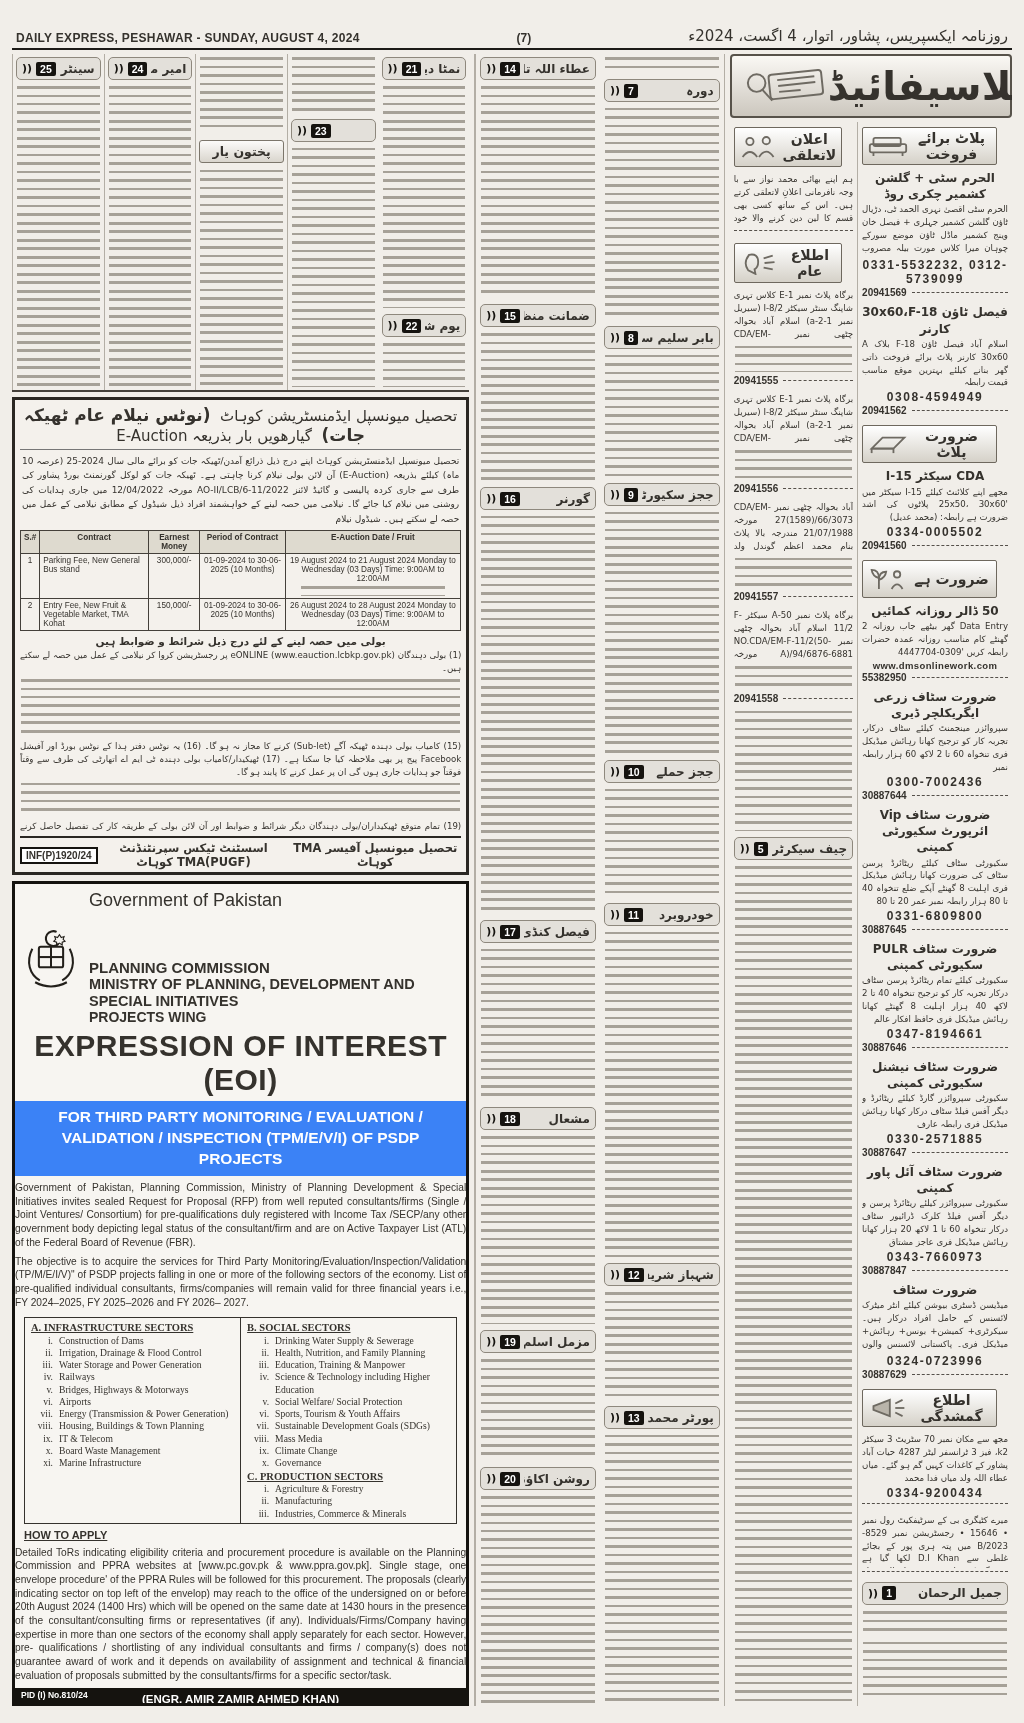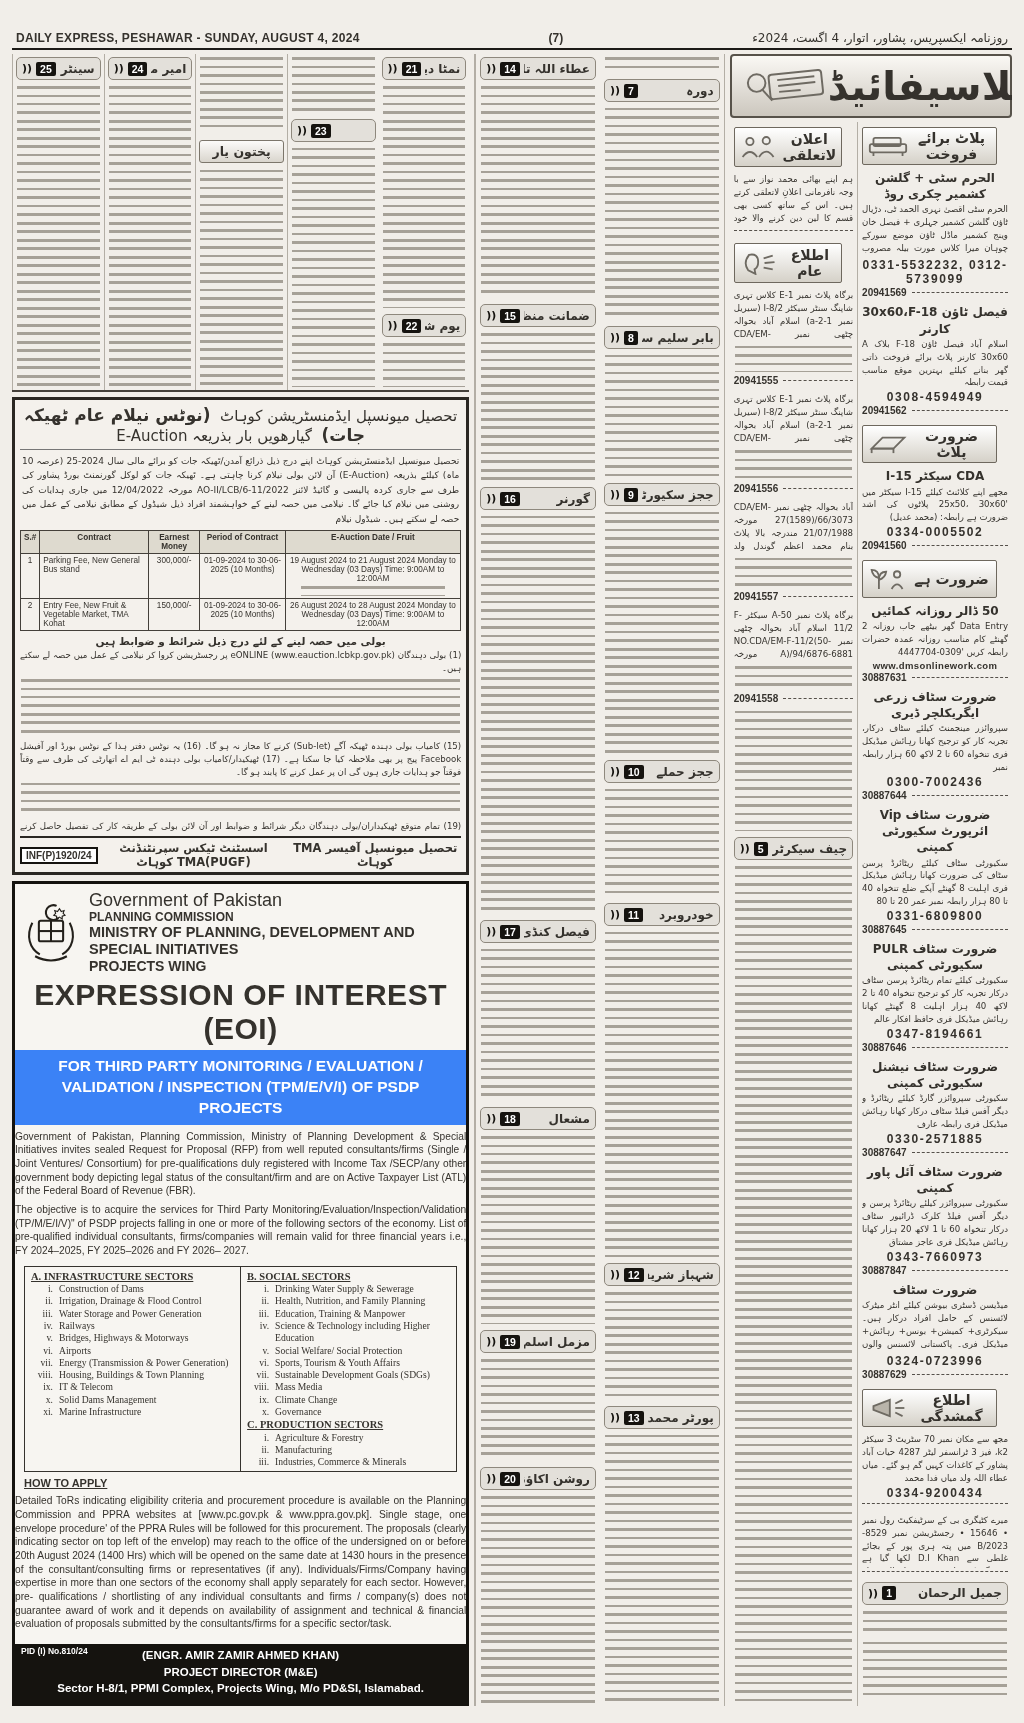--- a/index.html
+++ b/index.html
@@ -5,21 +5,21 @@
   html,body{margin:0;padding:0;background:#d8d4cc;}
   .page{position:relative;width:1024px;height:1723px;background:#f1eee9;color:#35322d;
         font-family:"DejaVu Sans",sans-serif;overflow:hidden;box-sizing:border-box;padding:10px 12px 6px 12px;}
   .urdu{direction:rtl;font-family:"DejaVu Sans",sans-serif;}
 
   
   .masthead{display:flex;align-items:flex-end;justify-content:space-between;border-bottom:2px solid #1c1a17;
             padding:14px 4px 3px 4px;height:40px;box-sizing:border-box;}
   .mh-left{font:bold 12px "Liberation Sans",sans-serif;letter-spacing:.3px;}
   .mh-page{font:bold 12px "Liberation Sans",sans-serif;}
-  .mh-right{font-size:12px;}
+  .mh-right{font-size:15px;}
 
   
   .main{display:flex;gap:5px;height:1652px;margin-top:4px;}
   .band-left{width:460px;display:flex;flex-direction:column;overflow:hidden;}
   .band-mid{width:250px;display:flex;direction:rtl;gap:0;border-right:1px solid #b3aea5;border-left:1px solid #b3aea5;overflow:hidden;}
   .band-classified{width:284px;display:flex;flex-direction:column;overflow:hidden;}
 
   .m-col{flex:1;padding:0 4px;overflow:hidden;display:flex;flex-direction:column;}
   .m-col + .m-col{border-left:1px solid #b3aea5;}
 
@@ -78,21 +78,21 @@
   .auc-foot{display:flex;align-items:center;gap:10px;border-top:2px solid #2a2722;padding-top:3px;margin-top:3px;}
   .auc-badge{border:2px solid #15130f;background:#fff;font:bold 10px "Liberation Sans",sans-serif;padding:1px 4px;}
   .auc-sig{direction:rtl;font-weight:bold;font-size:11.5px;flex:1;text-align:center;}
 
   
   .eoi{border:3px solid #15130f;margin-top:6px;background:#f7f5f1;flex:1;box-sizing:border-box;
        font-family:"Liberation Sans",sans-serif;display:flex;flex-direction:column;overflow:hidden;}
   .eoi-head{display:flex;gap:10px;padding:6px 8px 2px 8px;align-items:center;}
   .eoi-head-lines{line-height:1.15;}
   .eoi-gov{font-size:18px;}
-  .eoi-org1{font-weight:bold;font-size:12px;}
+  .eoi-org1{font-weight:bold;font-size:15px;margin-top:48px;}
   .eoi-org2{font-weight:bold;font-size:14.5px;}
   .eoi-org3{font-weight:bold;font-size:14px;}
   .eoi-title{text-align:center;font-weight:bold;font-size:30px;letter-spacing:.5px;padding:2px 0 4px 0;}
   .eoi-band{background:#3b82f6;color:#fff;text-align:center;font-weight:bold;font-size:15.5px;line-height:1.35;padding:6px 8px;}
   .eoi-body{padding:5px 0;font-size:10.2px;line-height:1.34;text-align:justify;}
   .eoi-sectors{border:1.5px solid #35322d;margin:3px 9px;display:flex;font-size:9.6px;line-height:1.28;}
   .eoi-sec-col{flex:1;padding:3px 6px;}
   .eoi-sec-col + .eoi-sec-col{border-left:1.5px solid #35322d;}
   .sec-title{font-weight:bold;text-decoration:underline;font-family:"Liberation Serif",serif;font-size:10.5px;}
   .sec-item{display:flex;gap:6px;font-family:"Liberation Serif",serif;}
@@ -274,21 +274,21 @@
               <div class="sec-item">
                 <span class="rn">viii.</span>
                 <span>Housing, Buildings &amp; Town Planning</span>
               </div>
               <div class="sec-item">
                 <span class="rn">ix.</span>
                 <span>IT &amp; Telecom</span>
               </div>
               <div class="sec-item">
                 <span class="rn">x.</span>
-                <span>Solid Dams Management</span>
+                <span>Board Waste Management</span>
               </div>
               <div class="sec-item">
                 <span class="rn">xi.</span>
                 <span>Marine Infrastructure</span>
               </div>
             </div>
           <div class="eoi-sec-col" id="sec-col-bc">
               <div class="sec-title">B.  SOCIAL SECTORS</div>
               <div class="sec-item">
                 <span class="rn">i.</span>
@@ -522,21 +522,21 @@
                     <circle cx="32" cy="8" r="3.5"></circle>
                     <path d="M26 24 q6 -10 12 0"></path>
                   </g>
                 </svg>
               </span>
             </div>
             <div class="ad">
               <div class="ad-title">50 ڈالر روزانہ کمائیں</div>
               <div class="ad-body">Data Entry گھر بیٹھے جاب روزانہ 2 گھنٹے کام مناسب روزانہ عمدہ حضرات رابطہ کریں '0309-4447704</div>
               <div class="ad-url">www.dmsonlinework.com</div>
-              <div class="ad-id">30887631</div>
+              <div class="ad-id">55382950</div>
             </div>
             <div class="ad">
               <div class="ad-title">ضرورت سٹاف زرعی ایگریکلچر ڈیری</div>
               <div class="ad-body">سپروائزر مینجمنٹ کیلئے سٹاف درکار، تجربہ کار کو ترجیح کھانا رہائش میڈیکل فری تنخواہ 60 تا 2 لاکھ 60 ہزار رابطہ نمبر</div>
               <div class="ad-phone">0300-7002436</div>
               <div class="ad-id">30887644</div>
             </div>
             <div class="ad">
               <div class="ad-title">ضرورت سٹاف Vip ائرپورٹ سکیورٹی کمپنی</div>
               <div class="ad-body">سکیورٹی سٹاف کیلئے ریٹائرڈ پرسن سٹاف کی ضرورت کھانا رہائش میڈیکل فری اہلیت 8 گھنٹے آپکے ضلع تنخواہ 40 تا 80 ہزار رابطہ نمبر عمر 20 تا 80</div>

